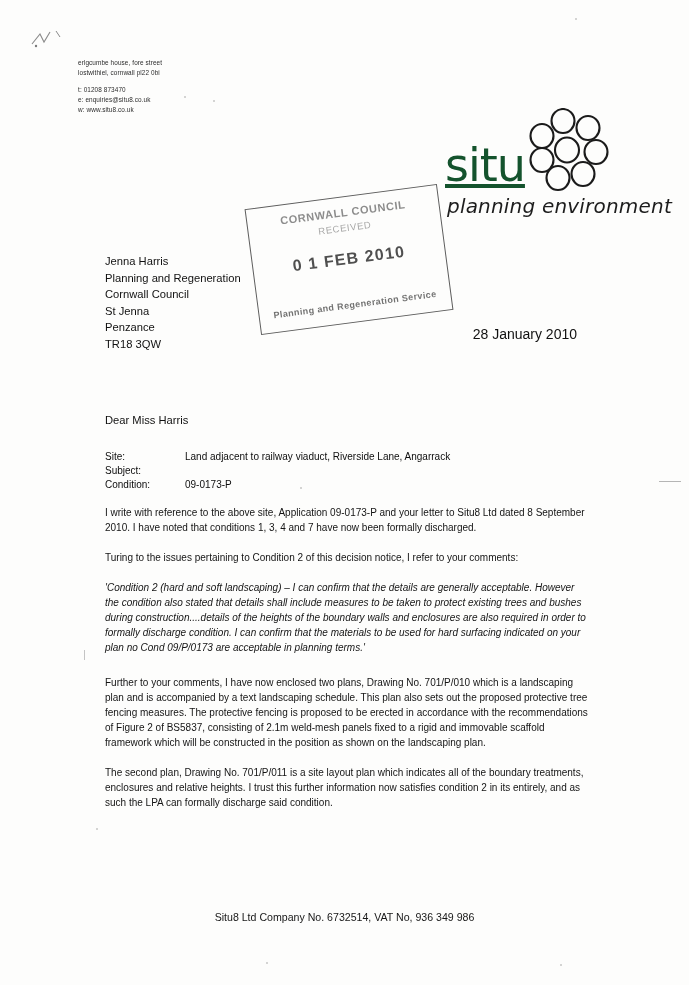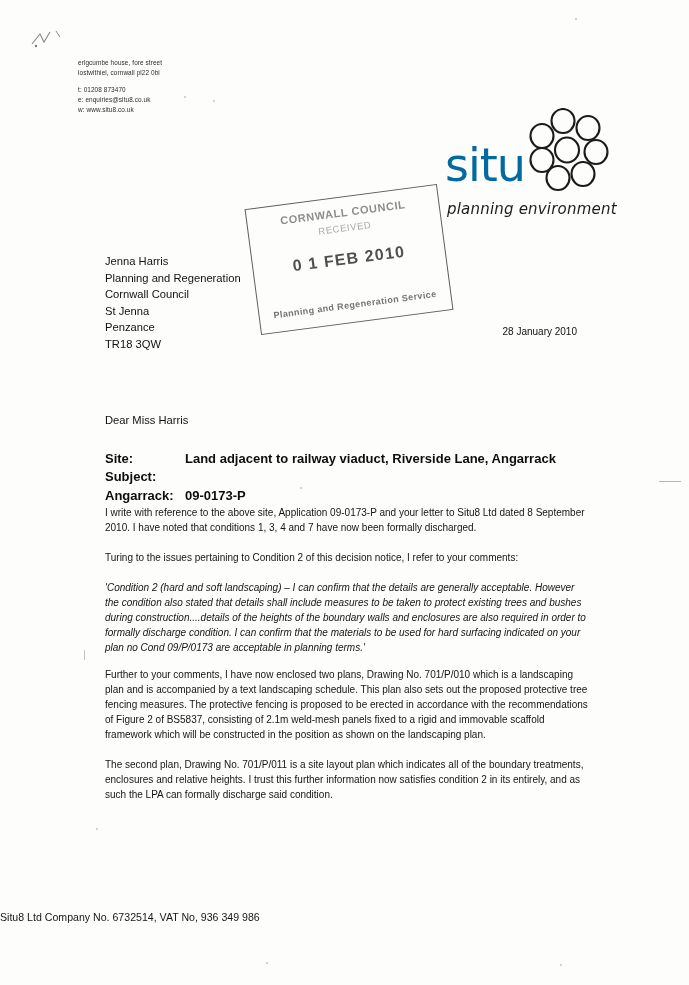--- a/index.html
+++ b/index.html
@@ -52,37 +52,38 @@
     width: 170px;
     height: 110px;
   }
   .logo-word {
     position: absolute;
     left: 0;
     bottom: 26px;
     font-family: "DejaVu Sans", sans-serif;
     font-size: 46px;
     letter-spacing: -1px;
-    color: #0369a1;
+    color: #14532d;
     font-weight: 400;
+    text-decoration: underline;
   }
   .logo-flower {
     position: absolute;
     right: 2px;
     top: 0px;
     width: 96px;
     height: 86px;
   }
   .logo-tag {
     position: absolute;
     left: 2px;
     bottom: 0px;
     font-family: "DejaVu Sans", sans-serif;
     font-style: italic;
-    font-size: 15px;
+    font-size: 20px;
     color: #1d1d1d;
     letter-spacing: .2px;
     white-space: nowrap;
   }
 
   
   .stamp {
     position: absolute;
     left: 252px;
     top: 196px;
@@ -136,65 +137,66 @@
     left: 105px;
     top: 253px;
     font-size: 11.2px;
     line-height: 1.48;
     color: #111;
   }
   .letter-date {
     position: absolute;
     right: 112px;
     top: 326px;
-    font-size: 10px;
+    font-size: 14px;
     color: #111;
   }
 
   .salutation {
     position: absolute;
     left: 105px;
     top: 414px;
     font-size: 11.2px;
     color: #111;
   }
 
   
   .meta {
     position: absolute;
     left: 105px;
     top: 450px;
-    font-size: 13px;
-    font-weight: bold;
+    font-size: 10px;
+    font-weight: normal;
     color: #0d0d0d;
     line-height: 1.42;
   }
   .meta-row { display: flex; }
   .meta-key { width: 80px; }
 
   
   .body-text {
     position: absolute;
     left: 105px;
     top: 505px;
     width: 483px;
     font-size: 10px;
     line-height: 1.50;
     color: #141414;
   }
   .body-text p { margin: 0 0 15px 0; }
   .body-text p.quote {
     font-style: italic;
-    margin-bottom: 12px;
+    margin-bottom: 20px;
   }
 
   .footer {
     position: absolute;
     left: 0; right: 0;
     top: 911px;
+    text-align: center;
     font-size: 10.6px;
     color: #171717;
   }
 
   
   .margin-dash {
     position: absolute;
     right: 8px;
     top: 481px;
     width: 22px;
@@ -289,21 +291,21 @@
 
   <div class="meta">
     <div class="meta-row">
       <div class="meta-key">Site:</div>
       <div class="meta-val">Land adjacent to railway viaduct, Riverside Lane, Angarrack</div>
     </div>
     <div class="meta-row">
       <div class="meta-key">Subject:</div>
     </div>
     <div class="meta-row">
-      <div class="meta-key">Angarrack:</div>
+      <div class="meta-key">Condition:</div>
       <div class="meta-val">09-0173-P</div>
     </div>
   </div>
 
   <div class="body-text">
     <p>I write with reference to the above site, Application 09-0173-P and your letter to Situ8 Ltd dated 8 September 2010.  I have noted that conditions 1, 3, 4 and 7 have now been formally discharged.</p>
     <p>Turing to the issues pertaining to Condition 2 of this decision notice, I refer to your comments:</p>
     <p class="quote">'Condition 2 (hard and soft landscaping) – I can confirm that the details are generally acceptable.  However the condition also stated that details shall include measures to be taken to protect existing trees and bushes during construction....details of the heights of the boundary walls and enclosures are also required in order to formally discharge condition.  I can confirm that the materials to be used for hard surfacing indicated on your plan no Cond 09/P/0173 are acceptable in planning terms.'</p>
     <p>Further to your comments, I have now enclosed two plans, Drawing No. 701/P/010 which is a landscaping plan and is accompanied by a text landscaping schedule.  This plan also sets out the proposed protective tree fencing measures.  The protective fencing is proposed to be erected in accordance with the recommendations of Figure 2 of BS5837, consisting of 2.1m weld-mesh panels fixed to a rigid and immovable scaffold framework which will be constructed in the position as shown on the landscaping plan.</p>
     <p>The second plan, Drawing No. 701/P/011 is a site layout plan which indicates all of the boundary treatments, enclosures and relative heights.  I trust this further information now satisfies condition 2 in its entirely, and as such the LPA can formally discharge said condition.</p>

